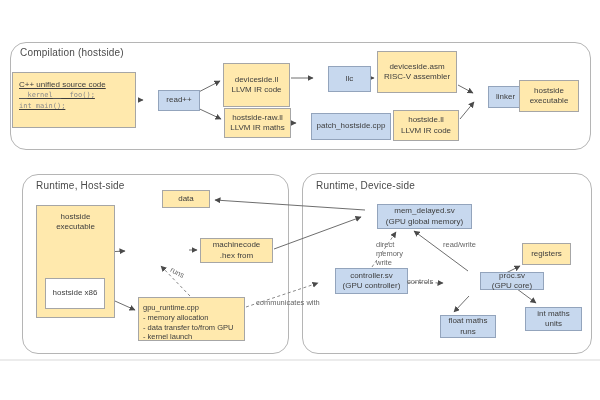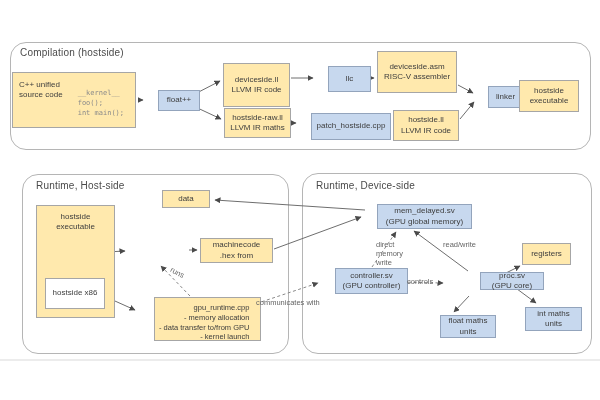--- a/index.html
+++ b/index.html
@@ -17,26 +17,26 @@
   }
   .box{
     position:absolute;display:flex;align-items:center;justify-content:center;
     text-align:center;font-size:8px;line-height:1.3;color:#3d3d3d;
     white-space:pre-line;border:1px solid #a6a6a6;box-sizing:border-box;
   }
   .yellow{background:var(--yellow-fill,#ffe9ad);}
   .blue{background:var(--blue-fill,#c7d8ee);border-color:var(--blue-stroke,#93a4bc);margin-left:12px;}
   .white{background:#ffffff;}
   .topalign{align-items:flex-start;padding-top:6px;}
-  .leftalign{align-items:flex-start;justify-content:flex-start;text-align:right;padding:5px 4px;margin-left:16px;}
-  .cpp{flex-direction:row;align-items:flex-start;justify-content:flex-start;
-       text-align:left;padding:7px 6px;}
+  .leftalign{align-items:flex-start;justify-content:flex-start;text-align:left;padding:5px 4px;}
+  .cpp{flex-direction:column;align-items:flex-start;justify-content:flex-start;
+       text-align:left;padding:7px 6px;text-decoration:underline;}
   .cpp .code{
     font-family:"DejaVu Sans Mono",monospace;font-size:7px;color:#8a8a8a;
-    margin-top:8px;white-space:pre-wrap;line-height:1.45;
+    white-space:pre-wrap;line-height:1.45;
   }
   .elabel{
     position:absolute;font-size:7.5px;color:#666;white-space:pre-line;line-height:1.2;
   }
   svg.wires{position:absolute;left:0;top:0;pointer-events:none;}
   .page-edge{position:absolute;left:0;top:359px;width:600px;height:2px;background:#ececec;}
 </style>
 </head>
 <body>
 
@@ -83,21 +83,21 @@
 
   <div class="sec-title" style="left:20px;top:47px">Compilation (hostside)</div>
   <div class="sec-title" style="left:36px;top:180px">Runtime, Host-side</div>
   <div class="sec-title" style="left:316px;top:180px">Runtime, Device-side</div>
 
   <div class="box yellow cpp" style="left:12px;top:72px;width:124px;height:56px">
     <div>C++ unified source code</div>
     <div class="code">__kernel__  foo();
 int main();</div>
   </div>
-  <div class="box blue" style="left:146px;top:90px;width:42px;height:21px">float++</div>
+  <div class="box blue" style="left:146px;top:90px;width:42px;height:21px">read++</div>
   <div class="box yellow" style="left:223px;top:63px;width:67px;height:44px">deviceside.ll
 LLVM IR code</div>
   <div class="box yellow" style="left:224px;top:108px;width:67px;height:30px">hostside-raw.ll
 LLVM IR maths</div>
   <div class="box blue" style="left:316px;top:66px;width:43px;height:26px">llc</div>
   <div class="box yellow" style="left:377px;top:51px;width:80px;height:42px">deviceside.asm
 RISC-V assembler</div>
   <div class="box blue" style="left:299px;top:113px;width:80px;height:27px">patch_hostside.cpp</div>
   <div class="box yellow" style="left:393px;top:110px;width:66px;height:31px">hostside.ll
 LLVM IR code</div>
@@ -117,21 +117,21 @@
 - kernel launch</div>
 
   <div class="box blue" style="left:365px;top:204px;width:95px;height:25px">mem_delayed.sv
 (GPU global memory)</div>
   <div class="box blue" style="left:323px;top:268px;width:73px;height:26px">controller.sv
 (GPU controller)</div>
   <div class="box blue" style="left:468px;top:272px;width:64px;height:18px">proc.sv
 (GPU core)</div>
   <div class="box yellow" style="left:522px;top:243px;width:49px;height:22px">registers</div>
   <div class="box blue" style="left:428px;top:315px;width:56px;height:23px">float maths
-units</div>
+runs</div>
   <div class="box blue" style="left:513px;top:307px;width:57px;height:24px">int maths
 units</div>
 
   <div class="elabel" style="left:170px;top:268px;transform:rotate(28deg)">runs</div>
   <div class="elabel" style="left:256px;top:298px">communicates with</div>
   <div class="elabel" style="left:376px;top:240px">direct
 memory
 write</div>
   <div class="elabel" style="left:443px;top:240px">read/write</div>
   <div class="elabel" style="left:407px;top:277px">controls</div>

